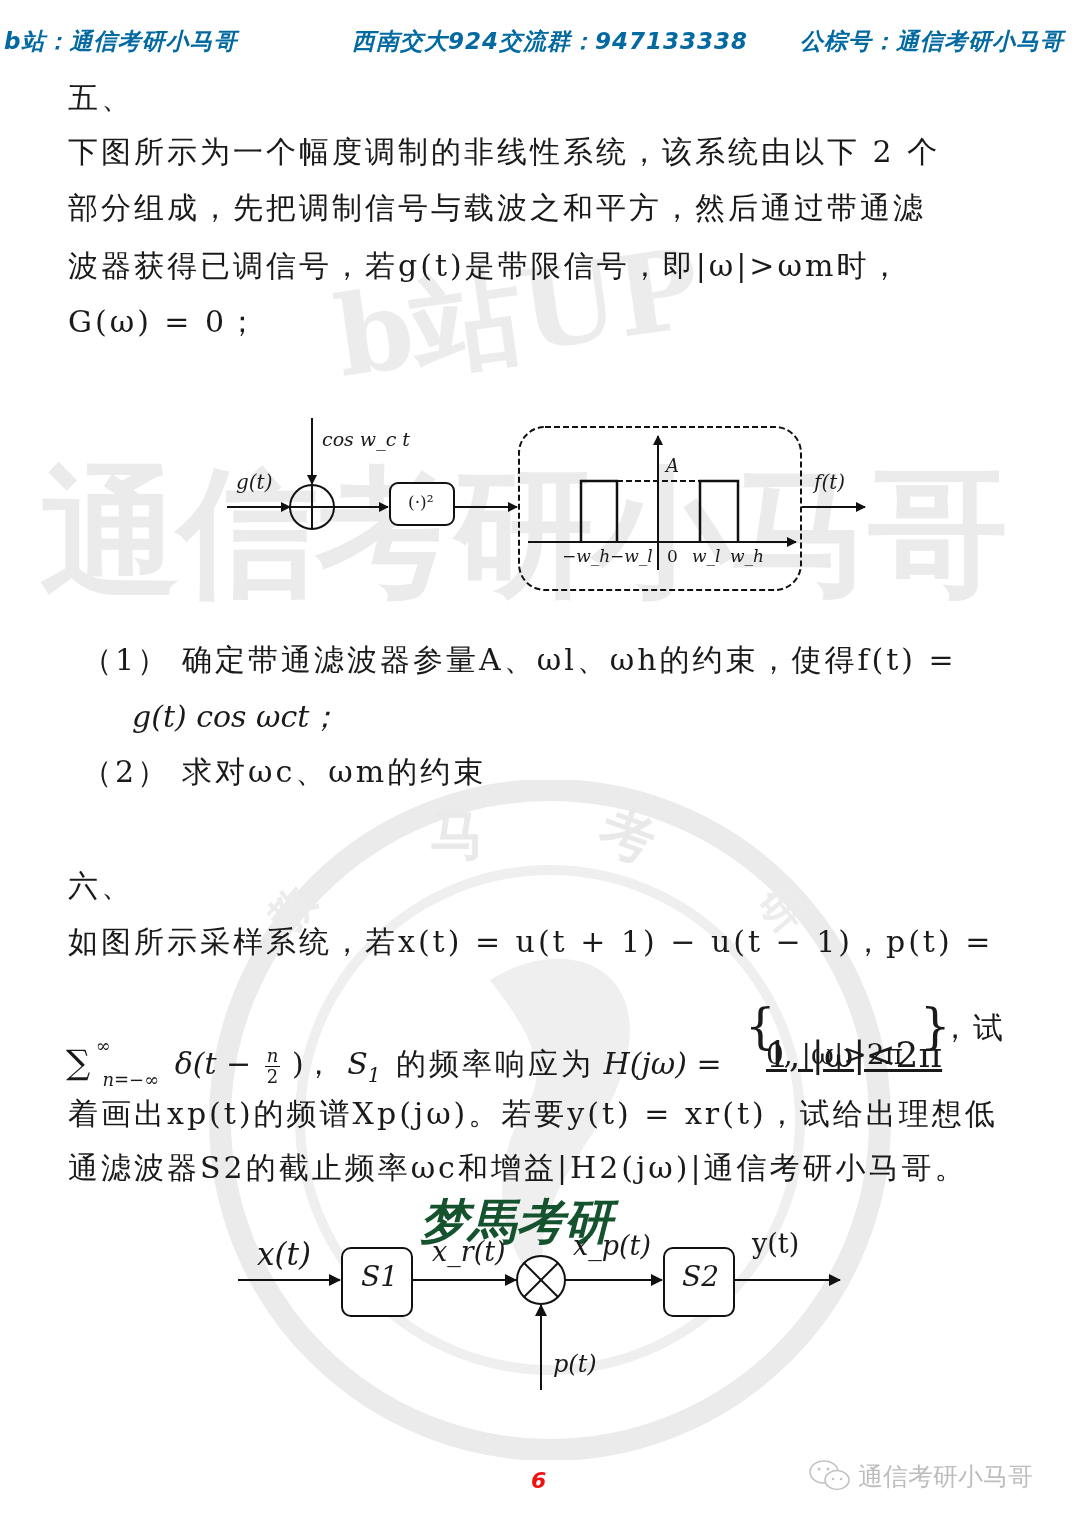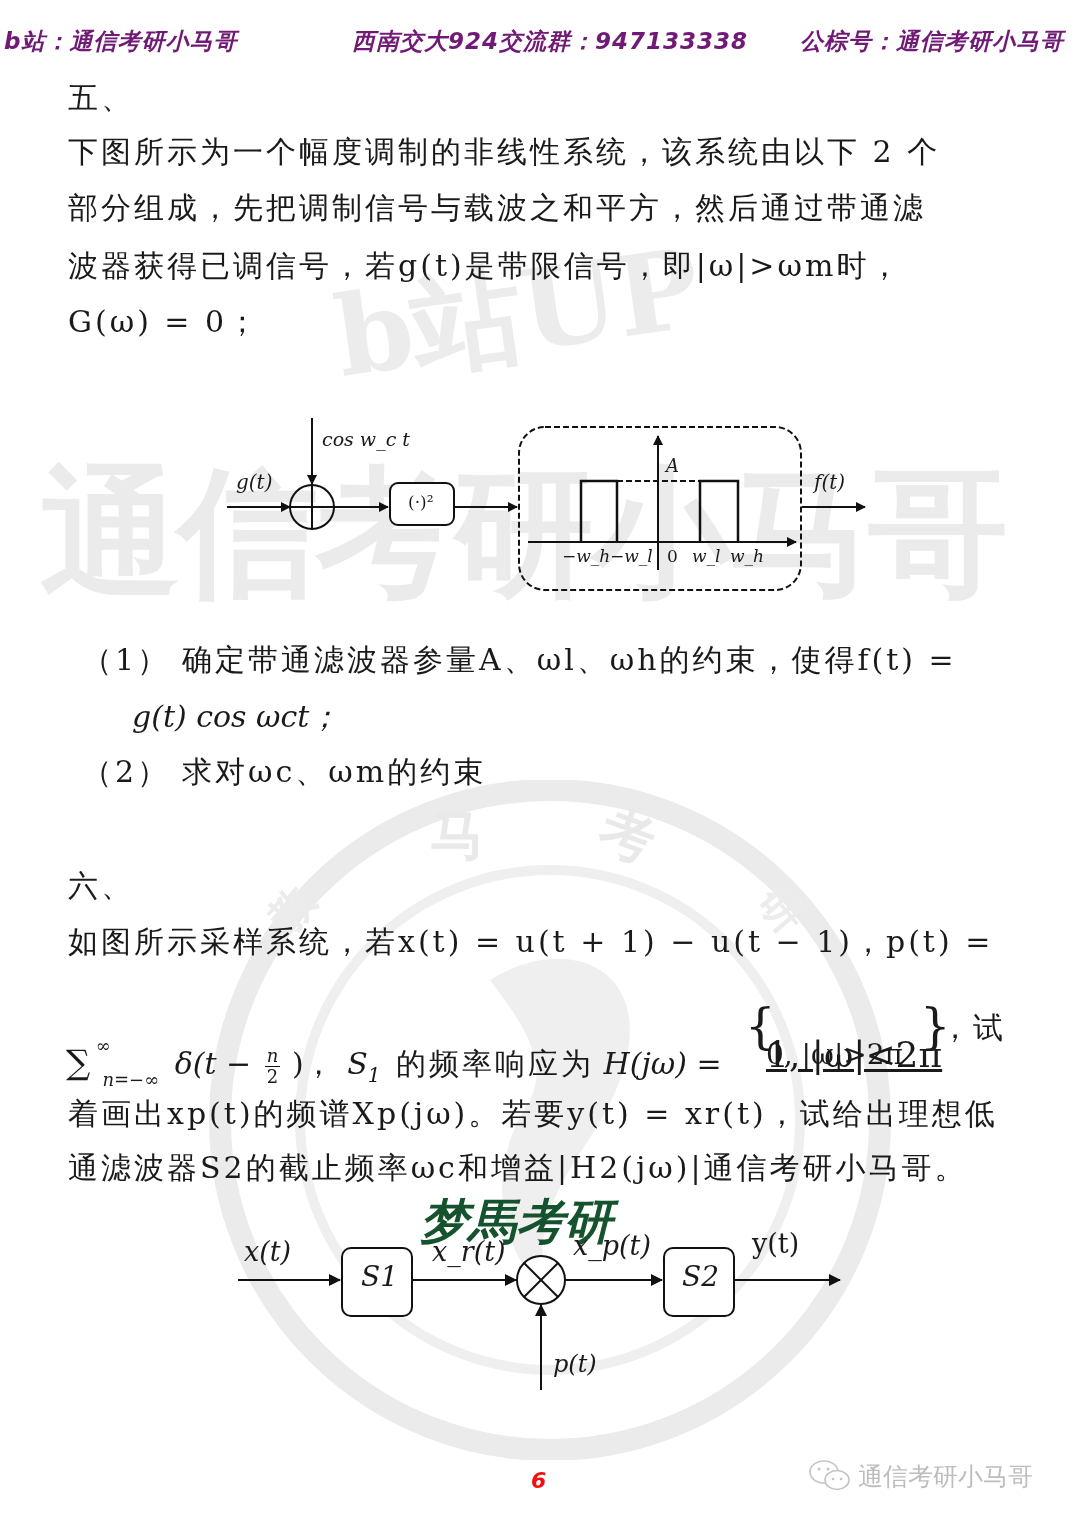--- a/index.html
+++ b/index.html
@@ -1,19 +1,19 @@
 <!DOCTYPE html>
 <html><head>
 <meta charset="utf-8">
 <style>
   html, body { margin: 0; padding: 0; background: #ffffff; }
   body { width: 1080px; height: 1523px; position: relative; overflow: hidden;
          font-family: "DejaVu Serif", serif; color: #1a1a1a; }
   .hdr { position: absolute; top: 26px; font-family: "DejaVu Sans", sans-serif;
-         font-weight: bold; font-style: italic; color: #701a75; font-size: 23px; letter-spacing: 1px; white-space: nowrap; }
+         font-weight: bold; font-style: italic; color: #0369a1; font-size: 23px; letter-spacing: 1px; white-space: nowrap; }
   .wm-layer { position: absolute; left: 0; top: 0; width: 1080px; height: 1523px; pointer-events: none; }
   .wm-text { position: absolute; color: #e6e6e6; font-family: "DejaVu Serif", serif; font-weight: bold; white-space: nowrap; }
   .line { position: absolute; left: 68px; font-size: 30px; white-space: nowrap; letter-spacing: 3px; line-height: 40px; }
   .math { font-family: "DejaVu Serif", serif; font-style: italic; letter-spacing: 0; }
   .sub { font-size: 20px; vertical-align: -8px; font-style: italic; }
   .diagram { position: absolute; }
   .pagenum { position: absolute; left: 531px; top: 1468px; font-family: "DejaVu Sans", sans-serif; font-style: italic; font-weight: bold; color: #f01010; font-size: 22px; }
   .brand { position: absolute; left: 808px; top: 1458px; display: flex; align-items: center; gap: 6px; color: #bdbdbd; font-family: "DejaVu Sans", sans-serif; font-size: 25px; }
 </style>
 </head>
@@ -128,21 +128,21 @@
   <rect x="112" y="8" width="70" height="68" rx="9" fill="#fff" stroke="#111" stroke-width="2"></rect>
   <line x1="182" y1="40" x2="286" y2="40" stroke="#111" stroke-width="2" marker-end="url(#arr2)"></line>
   <circle cx="311" cy="40" r="24" fill="#fff" stroke="#111" stroke-width="2"></circle>
   <line x1="294" y1="23" x2="328" y2="57" stroke="#111" stroke-width="2"></line>
   <line x1="328" y1="23" x2="294" y2="57" stroke="#111" stroke-width="2"></line>
   <line x1="311" y1="150" x2="311" y2="65" stroke="#111" stroke-width="2" marker-end="url(#arr2)"></line>
   <line x1="335" y1="40" x2="432" y2="40" stroke="#111" stroke-width="2" marker-end="url(#arr2)"></line>
   <rect x="434" y="8" width="70" height="68" rx="9" fill="#fff" stroke="#111" stroke-width="2"></rect>
   <line x1="504" y1="40" x2="610" y2="40" stroke="#111" stroke-width="2" marker-end="url(#arr2)"></line>
 </svg>
-<div style="position:absolute; left:244px; top:1236px; font-size:27px; font-style:italic;">x(t)</div>
+<div style="position:absolute; left:257px; top:1236px; font-size:31px; font-style:italic;">x(t)</div>
 <div style="position:absolute; left:361px; top:1260px; font-size:28px; font-style:italic;">S1</div>
 <div style="position:absolute; left:432px; top:1236px; font-size:27px; font-style:italic;">x_r(t)</div>
 <div style="position:absolute; left:573px; top:1230px; font-size:27px; font-style:italic;">x_p(t)</div>
 <div style="position:absolute; left:682px; top:1260px; font-size:28px; font-style:italic;">S2</div>
 <div style="position:absolute; left:752px; top:1228px; font-size:27px;">y(t)</div>
 <div style="position:absolute; left:553px; top:1350px; font-size:24px; font-style:italic;">p(t)</div>
 
 <div class="pagenum">6</div>
 <div class="brand">
   <svg width="44" height="36" viewBox="0 0 44 36">

